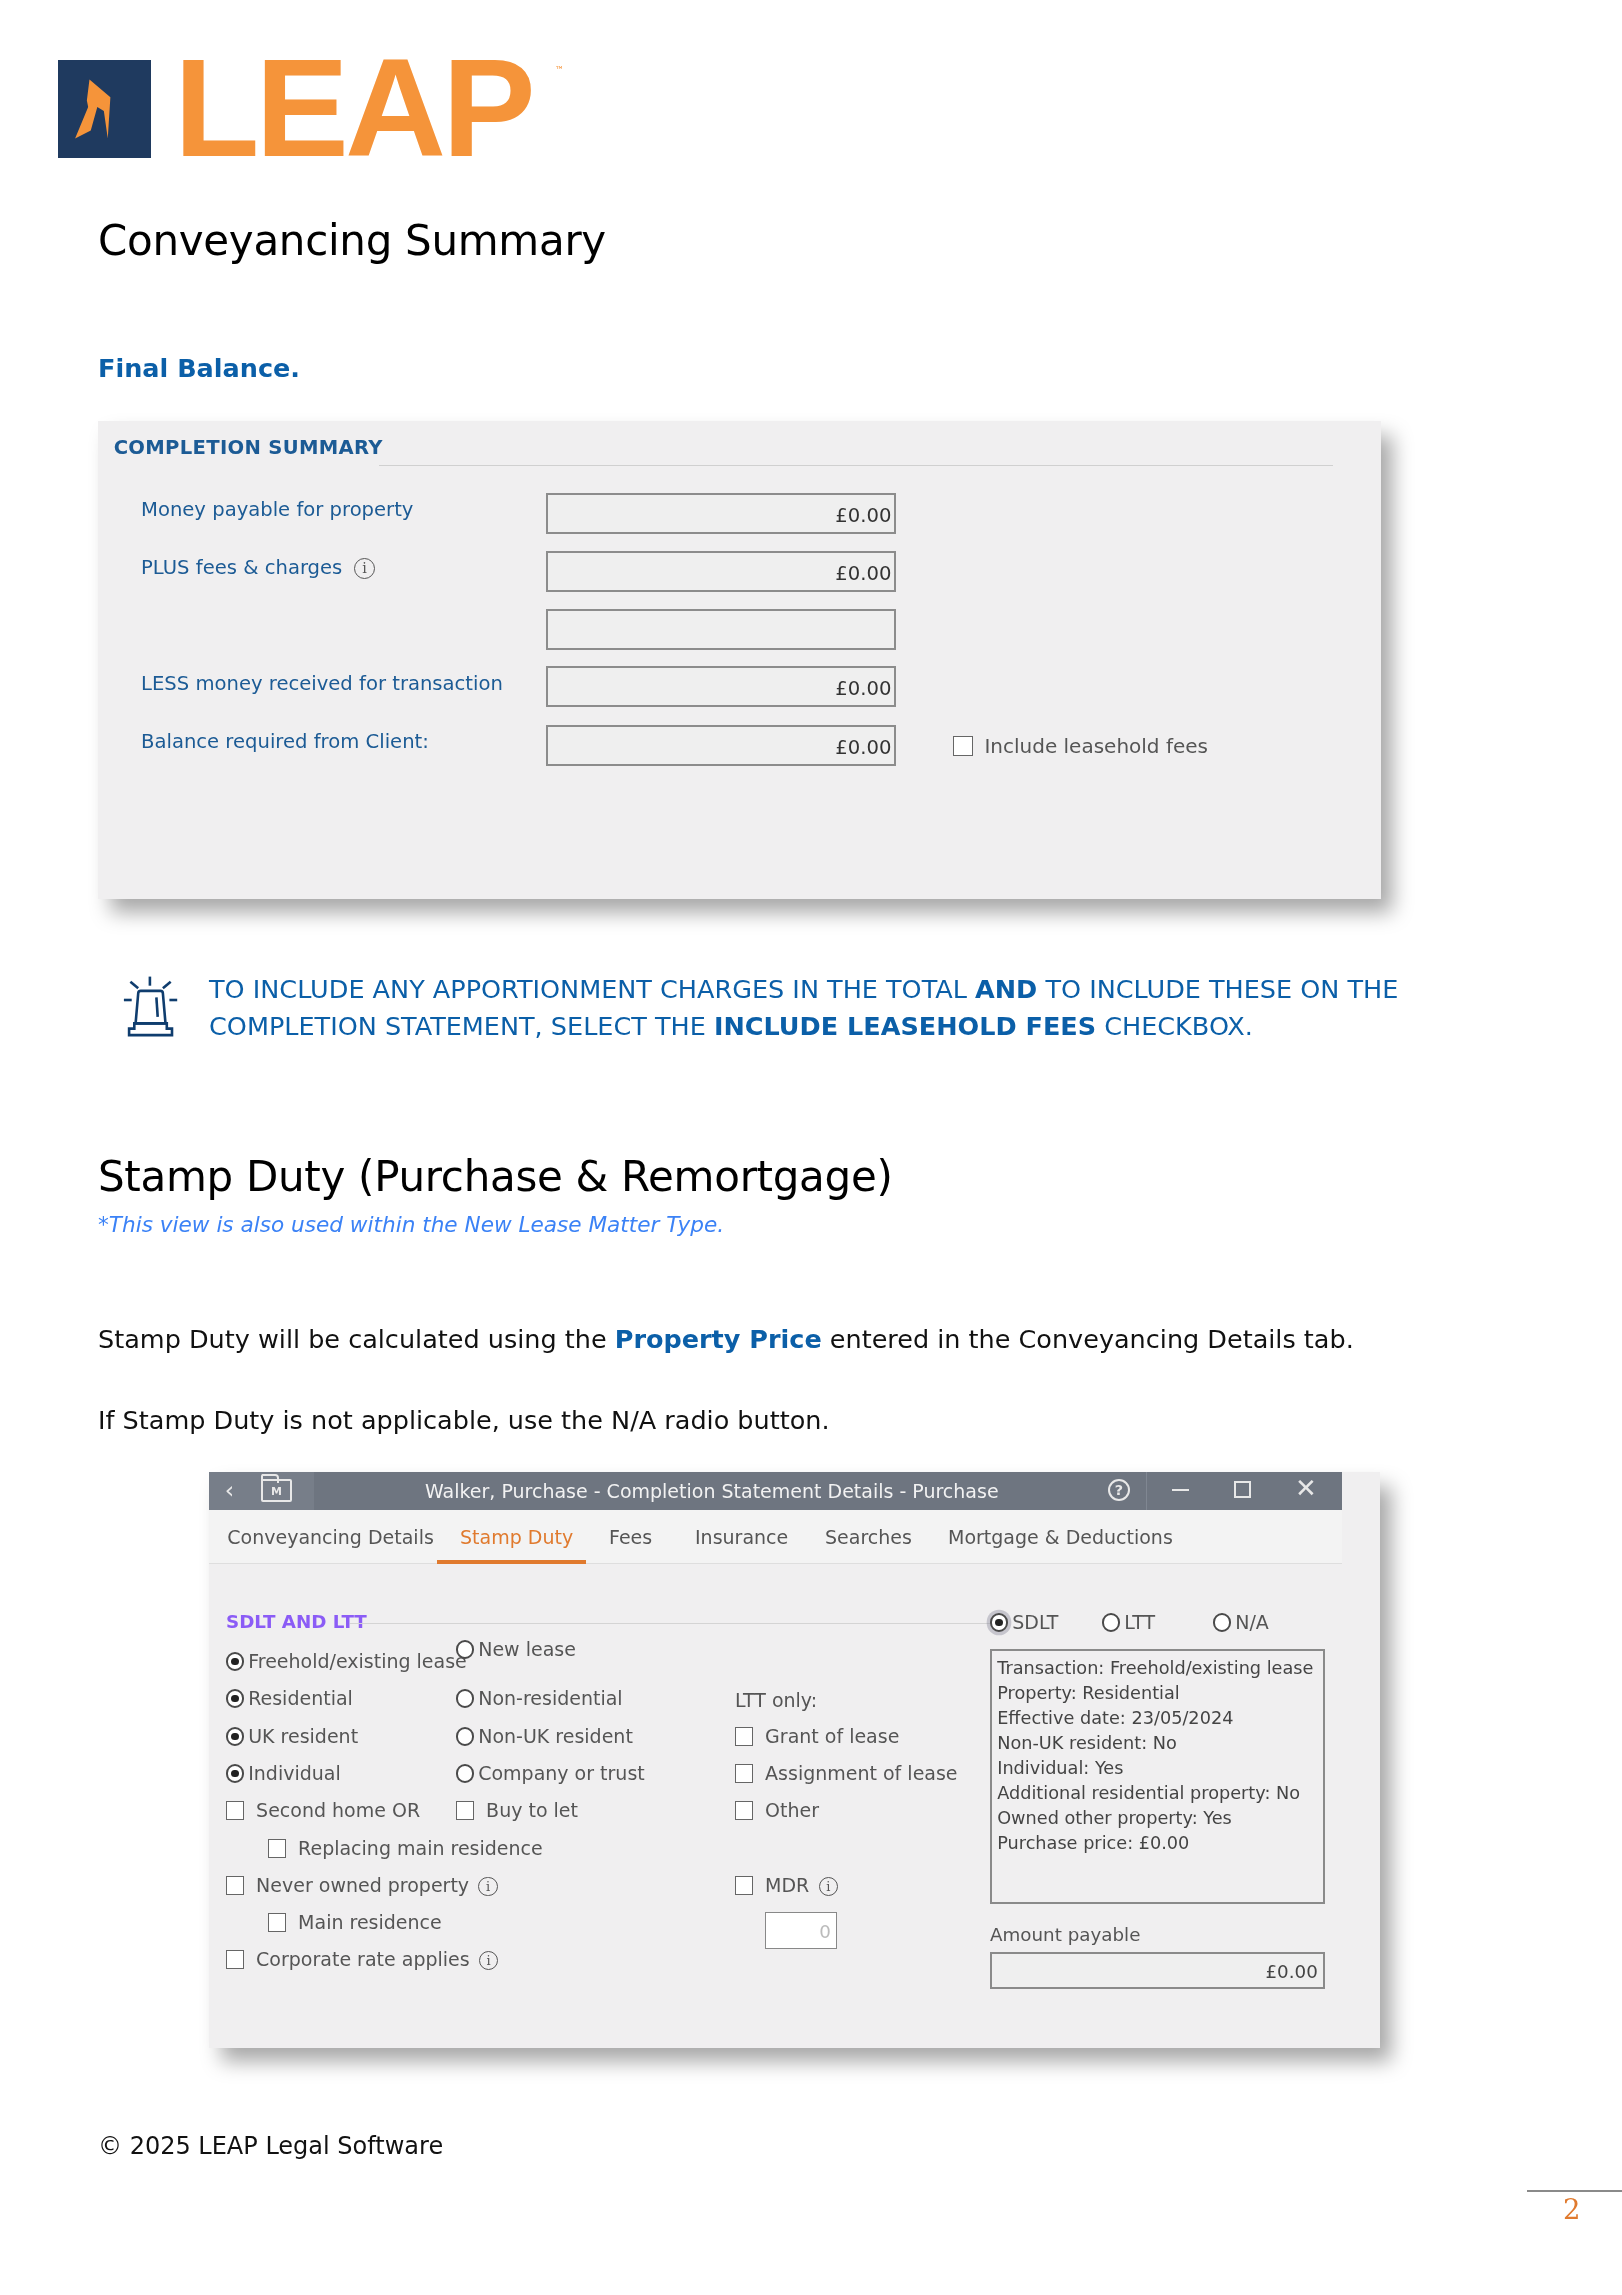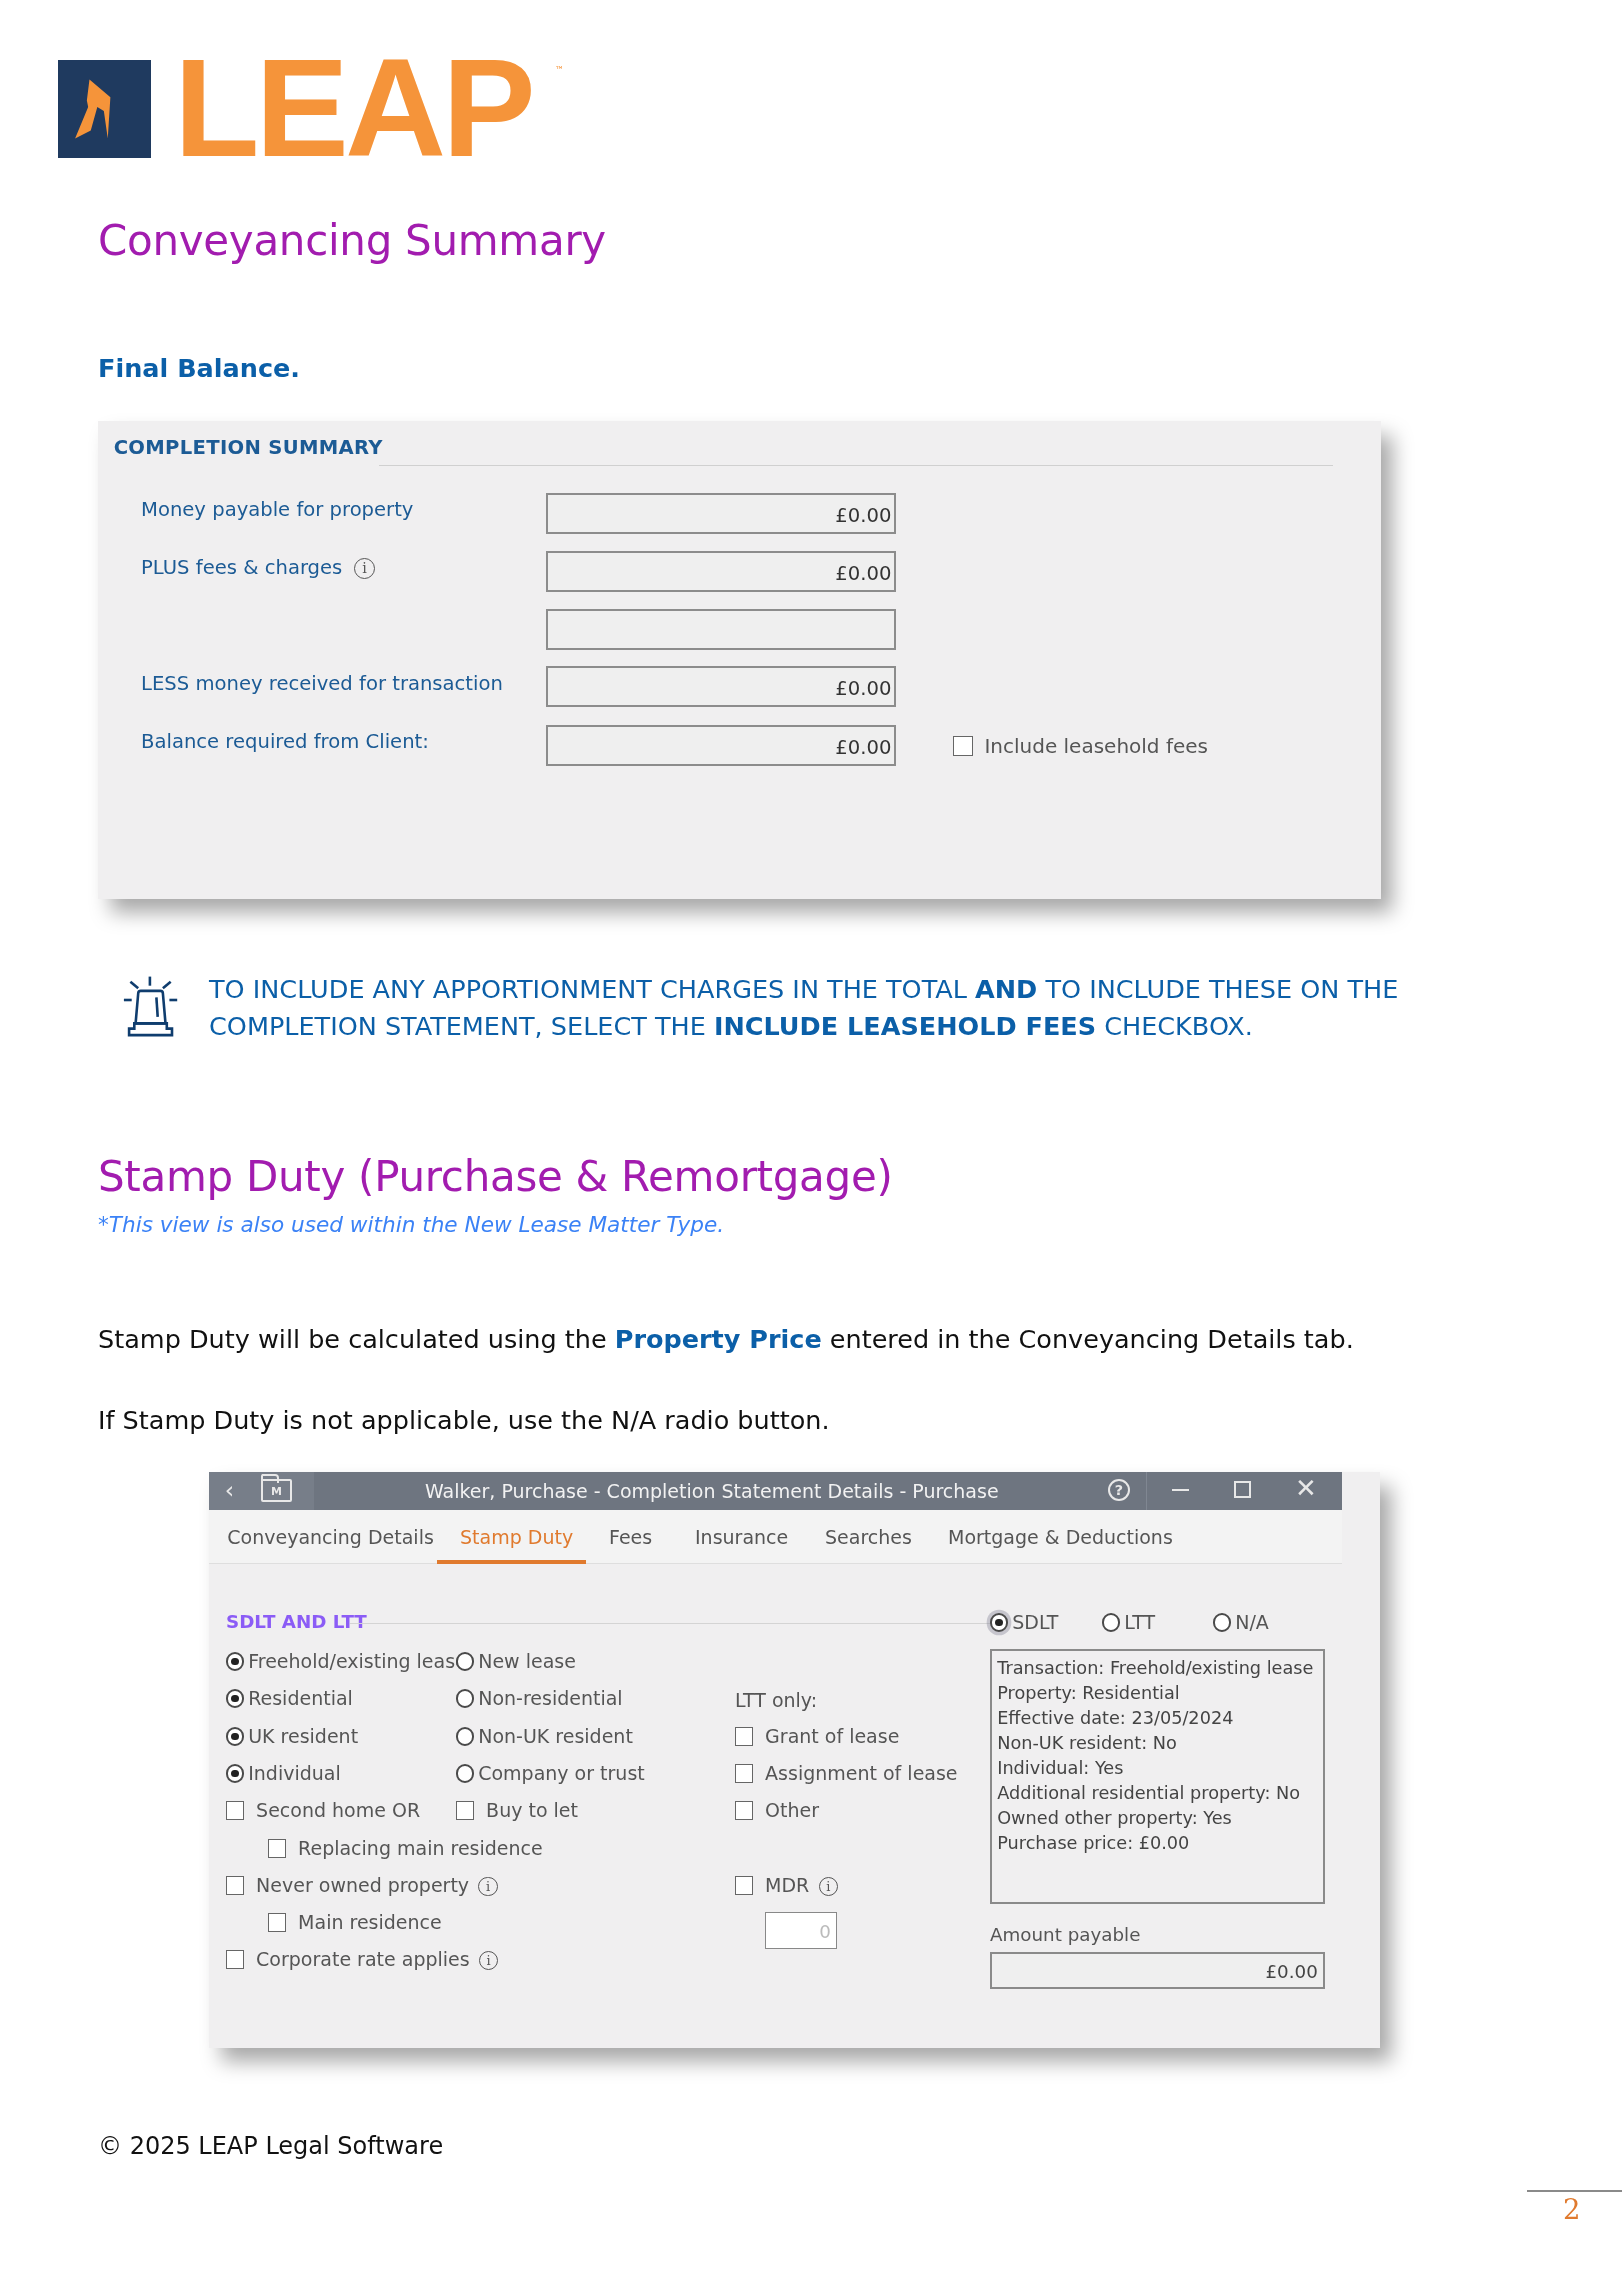--- a/index.html
+++ b/index.html
@@ -8,21 +8,21 @@
 
   .abs { position: absolute; }
 
   
   #logo { left: 58px; top: 60px; width: 452px; height: 102px; }
   #logo .mark { position: absolute; left: 0; top: 0; width: 93px; height: 98px; background: #1f3a5f; }
   #logo .word { position: absolute; left: 116px; top: -22px; font-family: "Liberation Sans", sans-serif; font-weight: 700;
                 font-size: 140px; letter-spacing: -3.9px; color: #f5943a; line-height: 1; transform: scaleY(1.0); }
   #logo .tm { position: absolute; left: 497px; top: 3.9px; font-size: 9.2px; color: #f5943a; }
 
-  h1.section { position: absolute; left: 98px; font-weight: 400; color: #a21caf; font-size: 42px; letter-spacing: -0.3px; }
+  h1.section { position: absolute; left: 98px; font-weight: 400; color: #000000; font-size: 42px; letter-spacing: -0.3px; }
   p.body { position: absolute; left: 98px; font-size: 25.5px; line-height: 37px; color: #111; }
   .blue-b { color: #0b5fa8; font-weight: 700; }
 
   
   #cs-shadow { left: 98px; top: 421px; width: 1283px; height: 478px;
                box-shadow: 11.8px 14.4px 19.6px rgba(0,0,0,0.35); background: #f0eff0; }
   #cs-panel { left: 98px; top: 421px; width: 1243px; height: 442px; background: #f0eff0; }
   #cs-panel .hdr { position: absolute; left: 15.7px; top: 15px; font-size: 19.6px; font-weight: 700; color: #1c5b95; letter-spacing: 0.3px; }
   #cs-panel .hdr-line { position: absolute; left: 281px; right: 7.9px; top: 44px; height: 1.3px; background: #d0d0d0; }
   .cs-label { position: absolute; left: 43px; font-size: 19.6px; color: #1c5b95; }
@@ -177,21 +177,21 @@
     <div class="sd-tab" style="left:486px;">Insurance</div>
     <div class="sd-tab" style="left:616px;">Searches</div>
     <div class="sd-tab" style="left:739px;">Mortgage &amp; Deductions</div>
   </div>
 
   <div id="sd-body">
     <div class="sd-hdr">SDLT AND LTT</div>
     <div class="sd-hdr-line"></div>
 
     <div class="opt" style="left:17px; top:85px;"><span class="rad on"></span><span>Freehold/existing lease</span></div>
-    <div class="opt" style="left:247px; top:85px;"><span class="rad"></span><span>New lease</span></div>
+    <div class="opt" style="left:247px; top:73px;"><span class="rad"></span><span>New lease</span></div>
 
     <div class="opt" style="left:17px; top:122px;"><span class="rad on"></span><span>Residential</span></div>
     <div class="opt" style="left:247px; top:122px;"><span class="rad"></span><span>Non-residential</span></div>
 
     <div class="opt" style="left:17px; top:160px;"><span class="rad on"></span><span>UK resident</span></div>
     <div class="opt" style="left:247px; top:160px;"><span class="rad"></span><span>Non-UK resident</span></div>
 
     <div class="opt" style="left:17px; top:197px;"><span class="rad on"></span><span>Individual</span></div>
     <div class="opt" style="left:247px; top:197px;"><span class="rad"></span><span>Company or trust</span></div>
 

